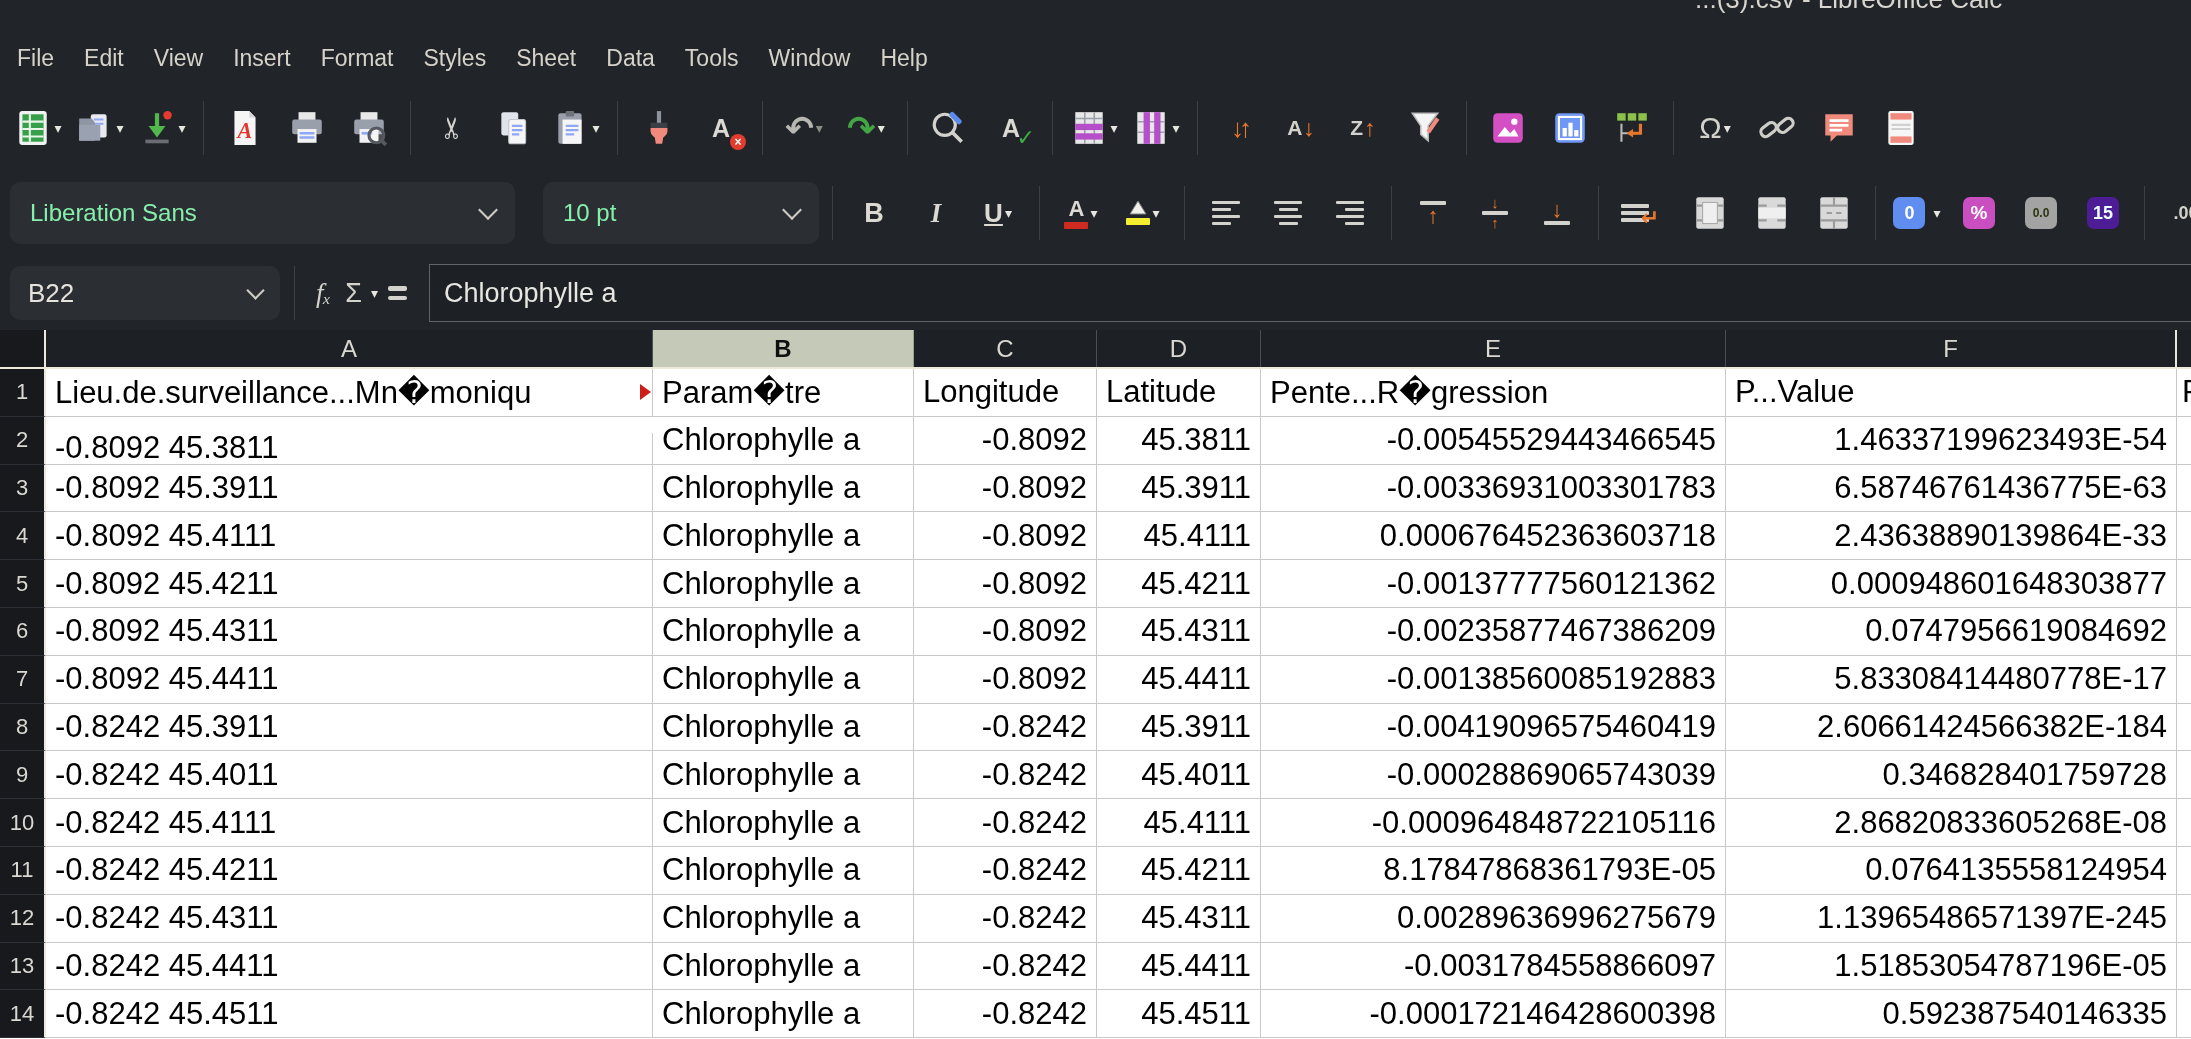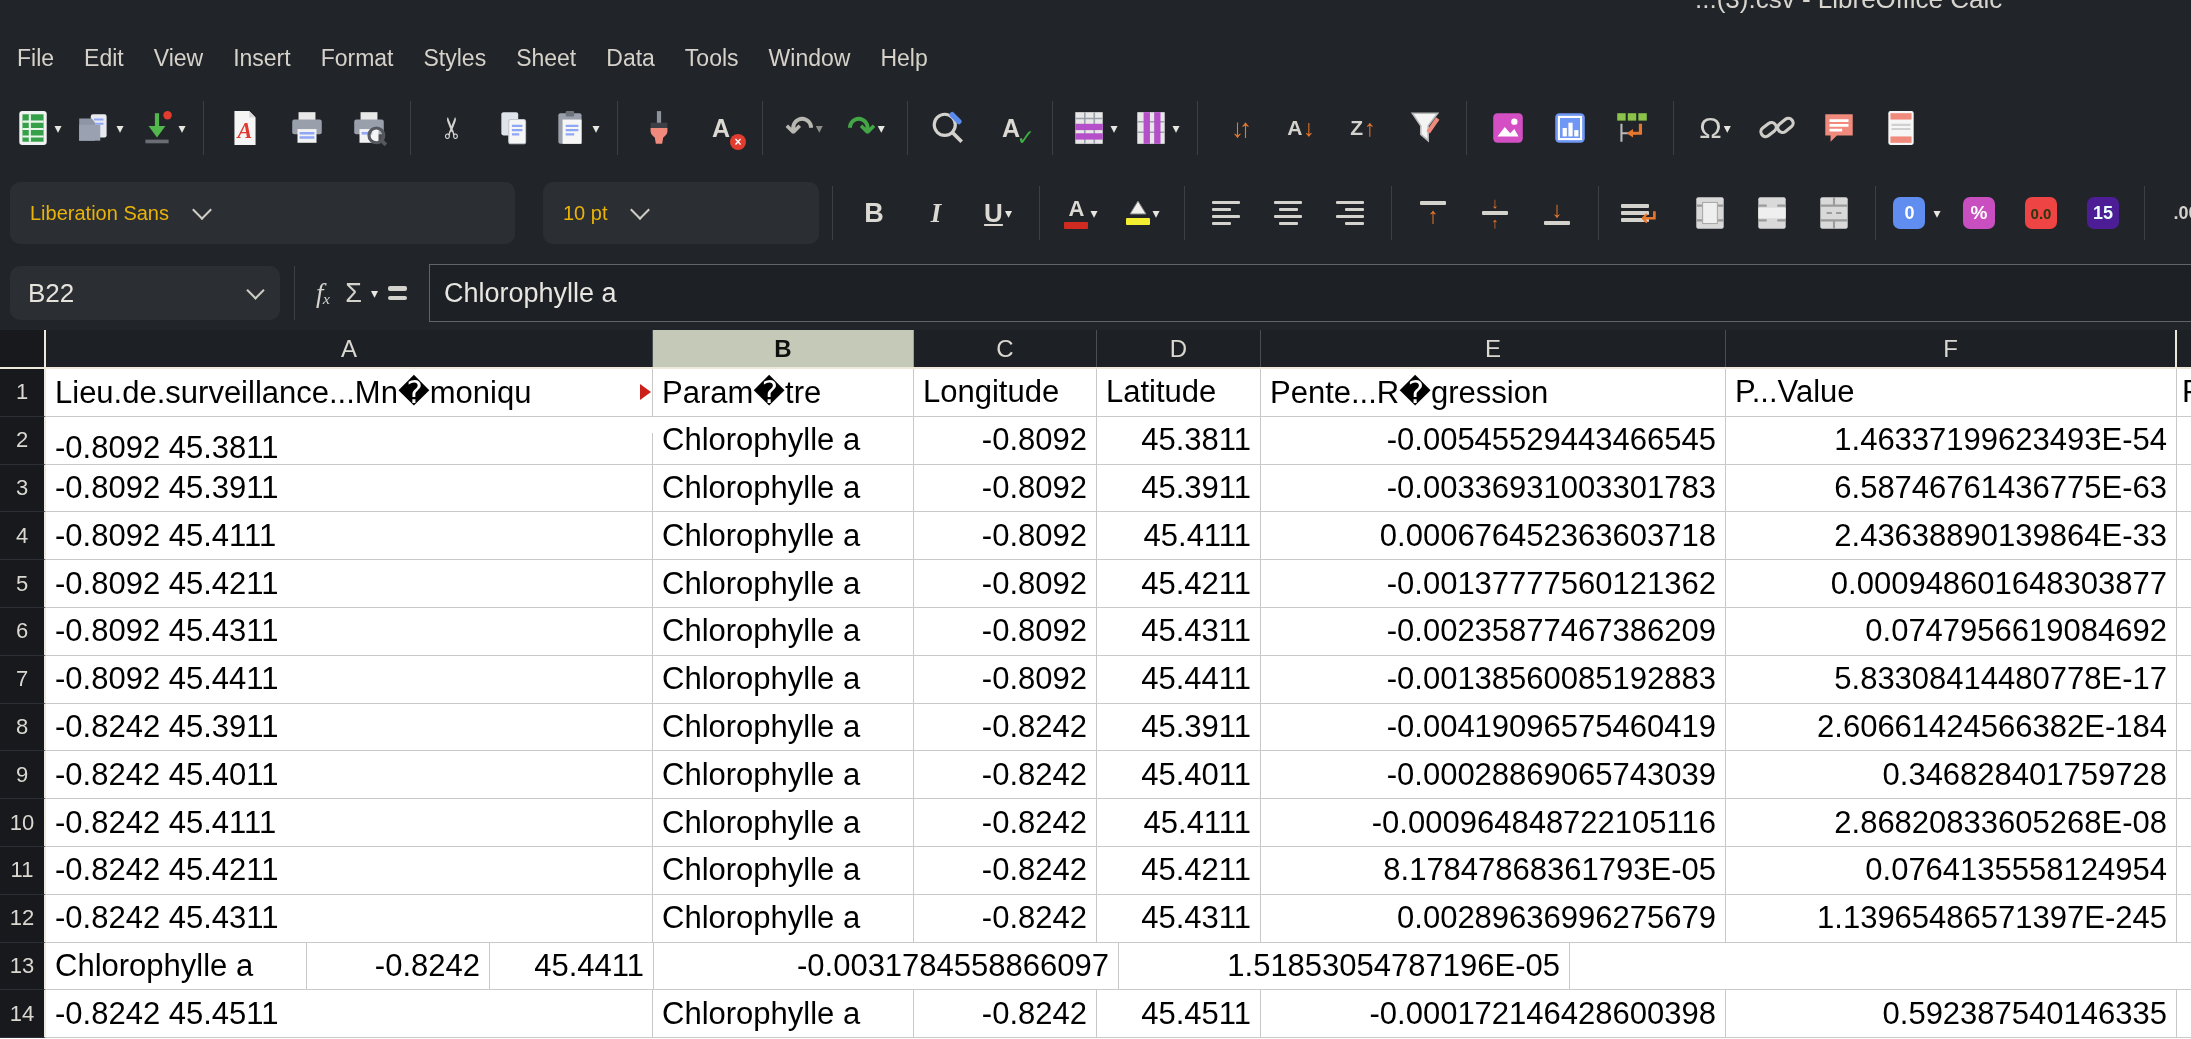--- a/index.html
+++ b/index.html
@@ -32,37 +32,37 @@
   .redog{font-size:34px;color:#43a545;font-weight:bold}
   .badge{position:absolute;right:3px;bottom:5px;width:16px;height:16px;border-radius:50%;color:#fff;font-size:12px;font-weight:bold;display:flex;align-items:center;justify-content:center}
   .badge.red{background:#e23c2e}
   .letter{font-size:25px;color:#dcd9d3;font-weight:bold;line-height:1}
   .check{position:absolute;right:4px;bottom:4px;color:#3faf46;font-size:22px;font-weight:bold}
   .sortg{font-size:26px;color:#e8772e;font-weight:bold;letter-spacing:-5px}
   .sletter{font-size:21px;color:#d4d2cd;font-weight:bold}
   .sarrow{font-size:23px;color:#e8772e;font-weight:bold;margin-left:1px}
 
   
-  .combo{background:#2b2f34;border-radius:10px;height:62px;display:flex;align-items:center;padding:0 20px;color:#eab308;font-size:20px;box-sizing:border-box;flex:none}
+  .combo{background:#2b2f34;border-radius:10px;height:62px;display:flex;align-items:center;justify-content:space-between;padding:0 20px;color:#86efac;font-size:24px;box-sizing:border-box;flex:none}
   .combo .chev{width:12px;height:12px;border-right:2.5px solid #cfccc5;border-bottom:2.5px solid #cfccc5;transform:rotate(45deg);margin:-6px 0 0 26px;flex:none}
   .fmt-b{font-size:27px;font-weight:800;color:#dcd9d3}
   .fmt-i{font-size:27px;font-style:italic;color:#dcd9d3;font-family:"Liberation Serif",serif;font-weight:bold}
   .fmt-u{font-size:26px;color:#dcd9d3;text-decoration:underline;font-weight:bold}
   .stack{display:flex;flex-direction:column;align-items:center;gap:2px}
   .cbar{width:24px;height:7px;border-radius:1px}
   .lines{width:28px;display:flex;flex-direction:column;gap:3.5px}
   .lines i{display:block;height:3.5px;background:#d4d2cd;border-radius:1px}
   .lines .full{width:28px}.lines .short{width:19px}
   .al{align-items:flex-start}.ac{align-items:center}.ar{align-items:flex-end}
   .vbar{width:26px;height:3.5px;background:#d4d2cd;border-radius:1px}
   .oarrow{color:#e8772e;font-weight:bold;line-height:.8}
   .chip{width:32px;height:32px;border-radius:7px;display:flex;align-items:center;justify-content:center;font-weight:700;flex:none}
   .chip.cur{background:#5f8df0;color:#fff;font-size:18px}
   .chip.pct{background:#c94fc0;color:#fff;font-size:19px}
-  .chip.num{background:#ef4444;color:#2c3510;font-size:15px}
+  .chip.num{background:#a3a3a3;color:#2c3510;font-size:12px}
   .chip.date{background:#4c1d95;color:#eafffd;font-size:18px}
   .dec{position:relative;font-size:18px;font-weight:bold;color:#d4d2cd;padding:8px 6px}
 
   
   .fb{height:74px;display:flex;align-items:center;padding-left:10px;box-sizing:border-box}
   .namebox{width:270px;height:54px;background:#2b2f34;border-radius:10px;display:flex;align-items:center;justify-content:space-between;padding:0 18px;color:#e6e3dd;font-size:26px;box-sizing:border-box;flex:none}
   .namebox .chev{width:11px;height:11px;border-right:2.5px solid #cfccc5;border-bottom:2.5px solid #cfccc5;transform:rotate(45deg);margin-top:-5px}
   .fbsep{width:1px;height:54px;background:#3c4046;margin:0 14px;flex:none}
   .fbi{color:#d4d2cd;font-size:27px;margin:0 7px;flex:none;line-height:1}
   .fbfx{font-style:italic;font-family:"Liberation Serif",serif}
@@ -654,20 +654,21 @@
           <span class="sq">Chlorophylle a</span>
         </div>
         <div class="cell numr" style="width: 183px;">-0.8242</div>
         <div class="cell numr" style="width: 164px;">45.4311</div>
         <div class="cell numr" style="width: 465px;">0.00289636996275679</div>
         <div class="cell numr" style="width: 451px;">1.13965486571397E-245</div>
         <div class="cell sliver"></div>
       </div>
       <div class="row">
         <div class="rowhdr">13</div>
+        <div class="cell" style="width: 607px;">-0.8242 45.4411</div>
         <div class="cell" style="width: 261px;">
           <span class="sq">Chlorophylle a</span>
         </div>
         <div class="cell numr" style="width: 183px;">-0.8242</div>
         <div class="cell numr" style="width: 164px;">45.4411</div>
         <div class="cell numr" style="width: 465px;">-0.0031784558866097</div>
         <div class="cell numr" style="width: 451px;">1.51853054787196E-05</div>
         <div class="cell sliver"></div>
       </div>
       <div class="row">

